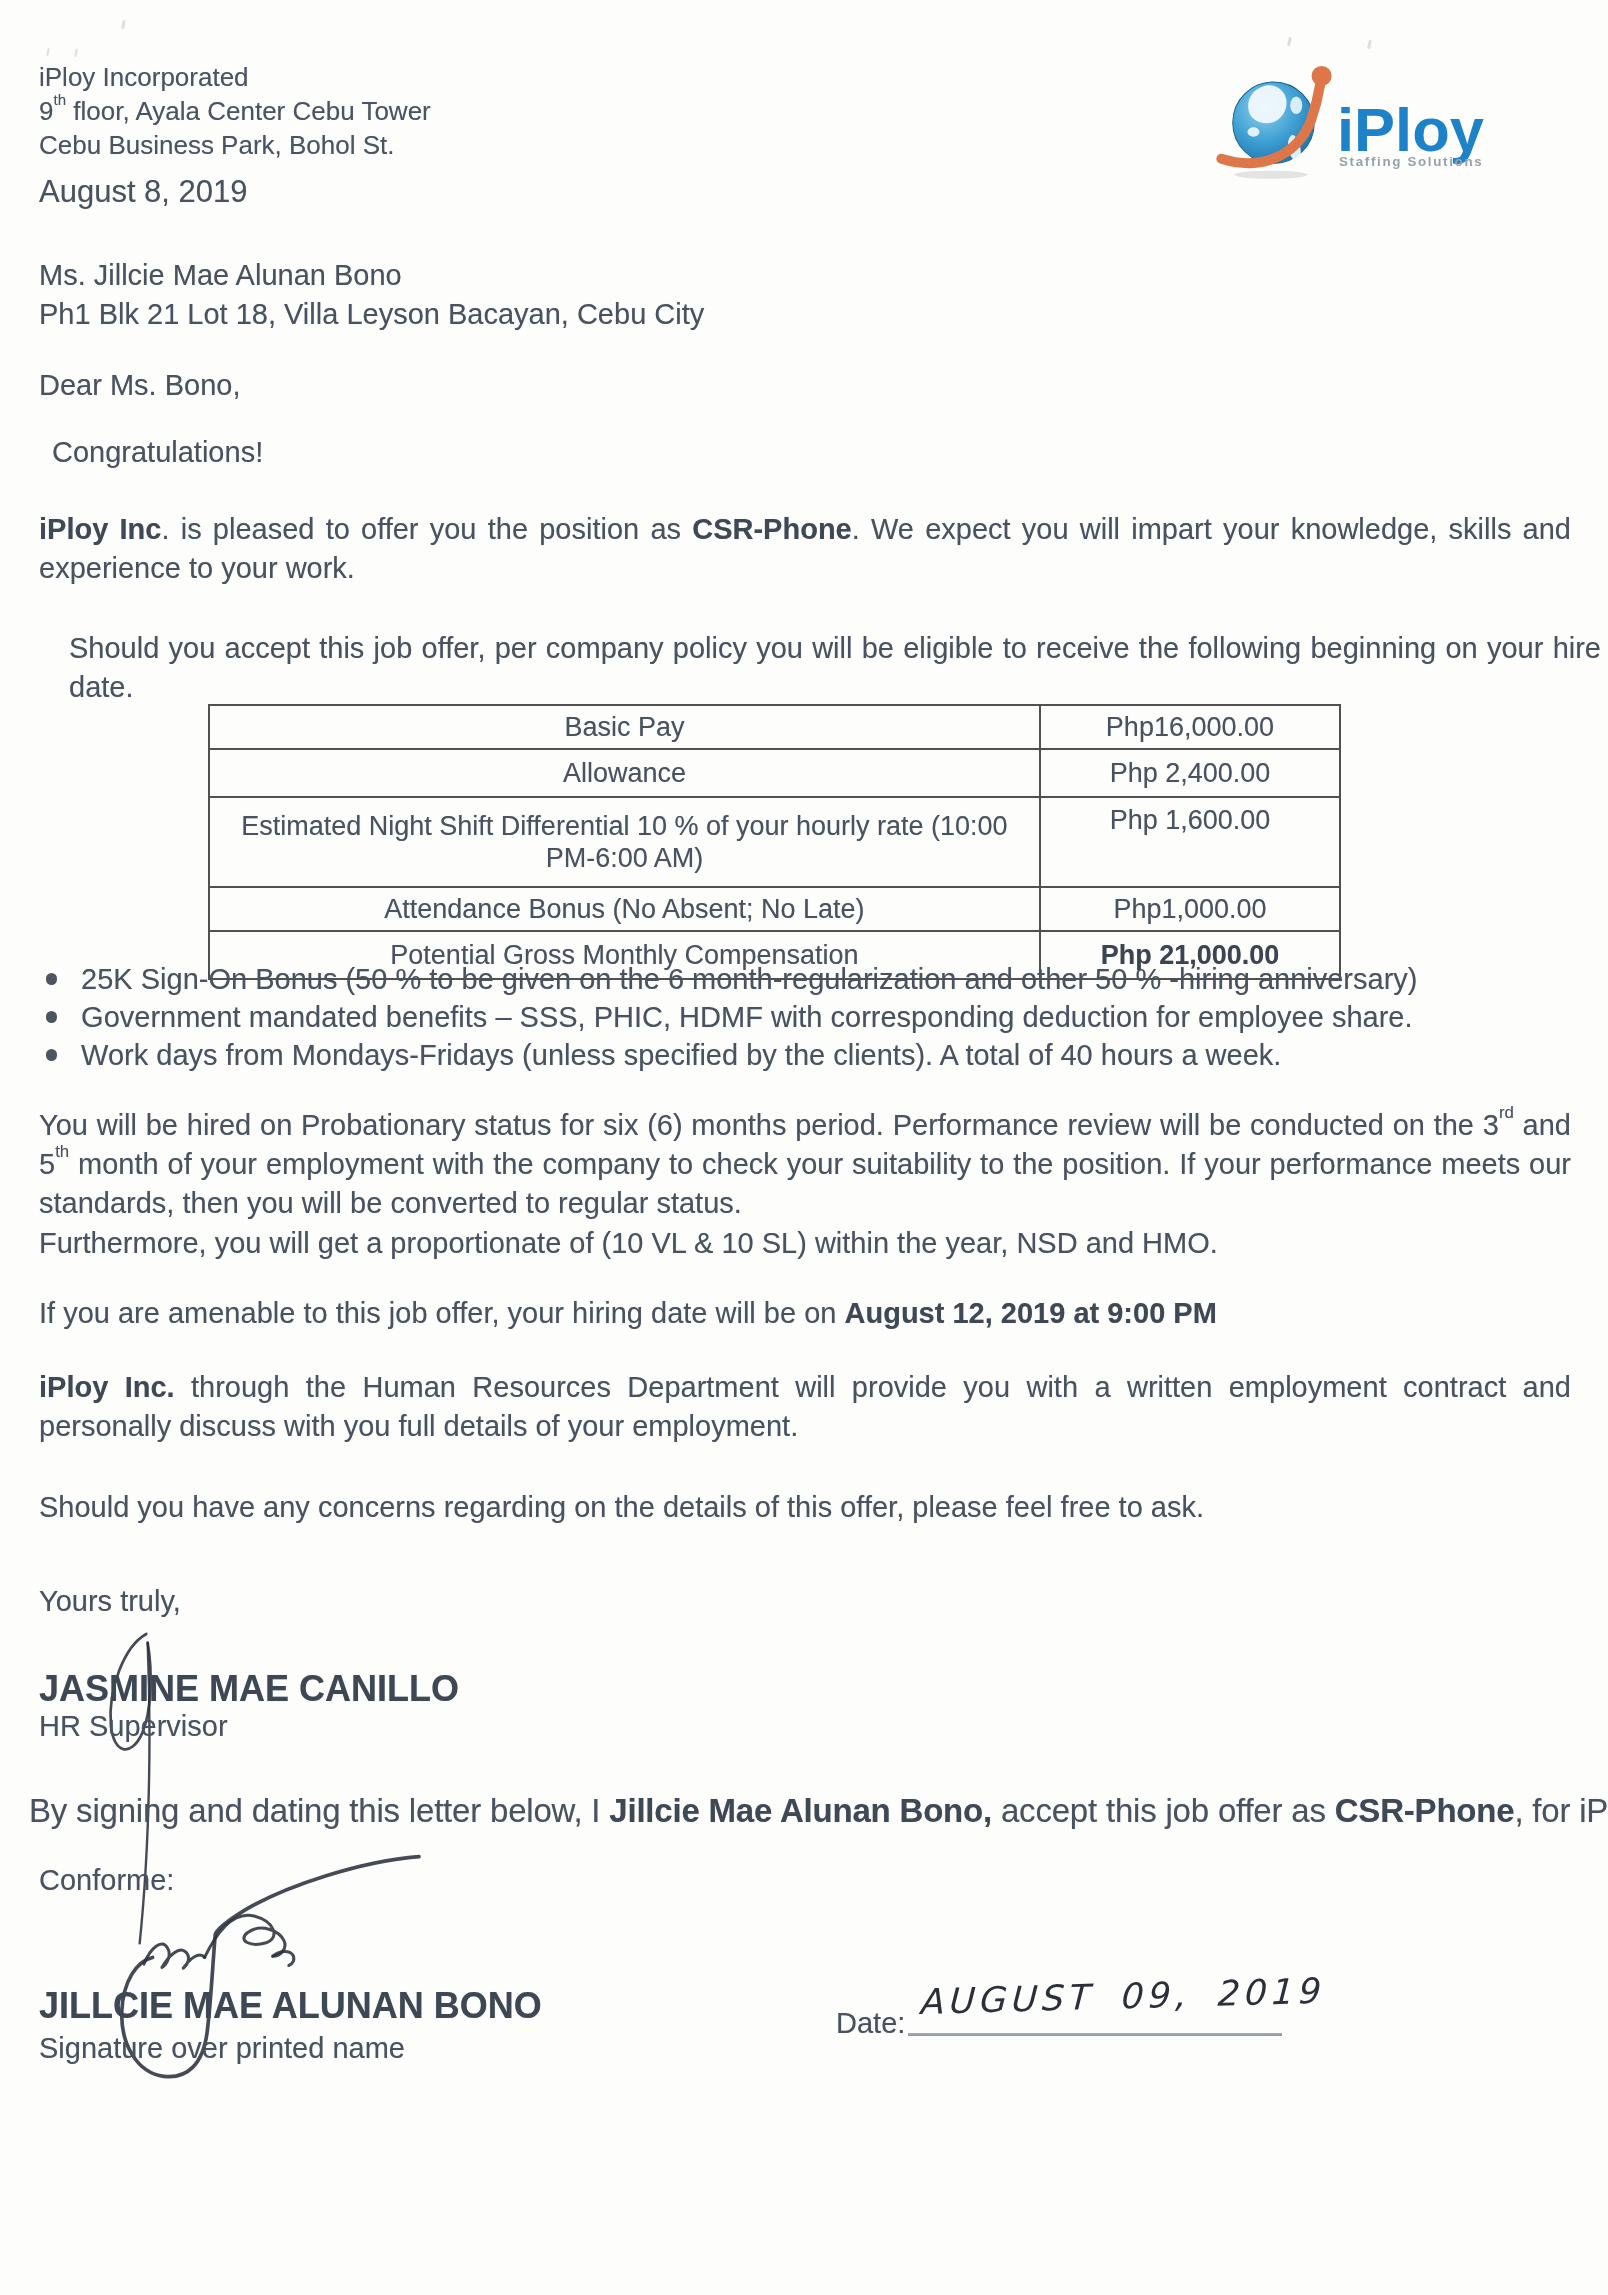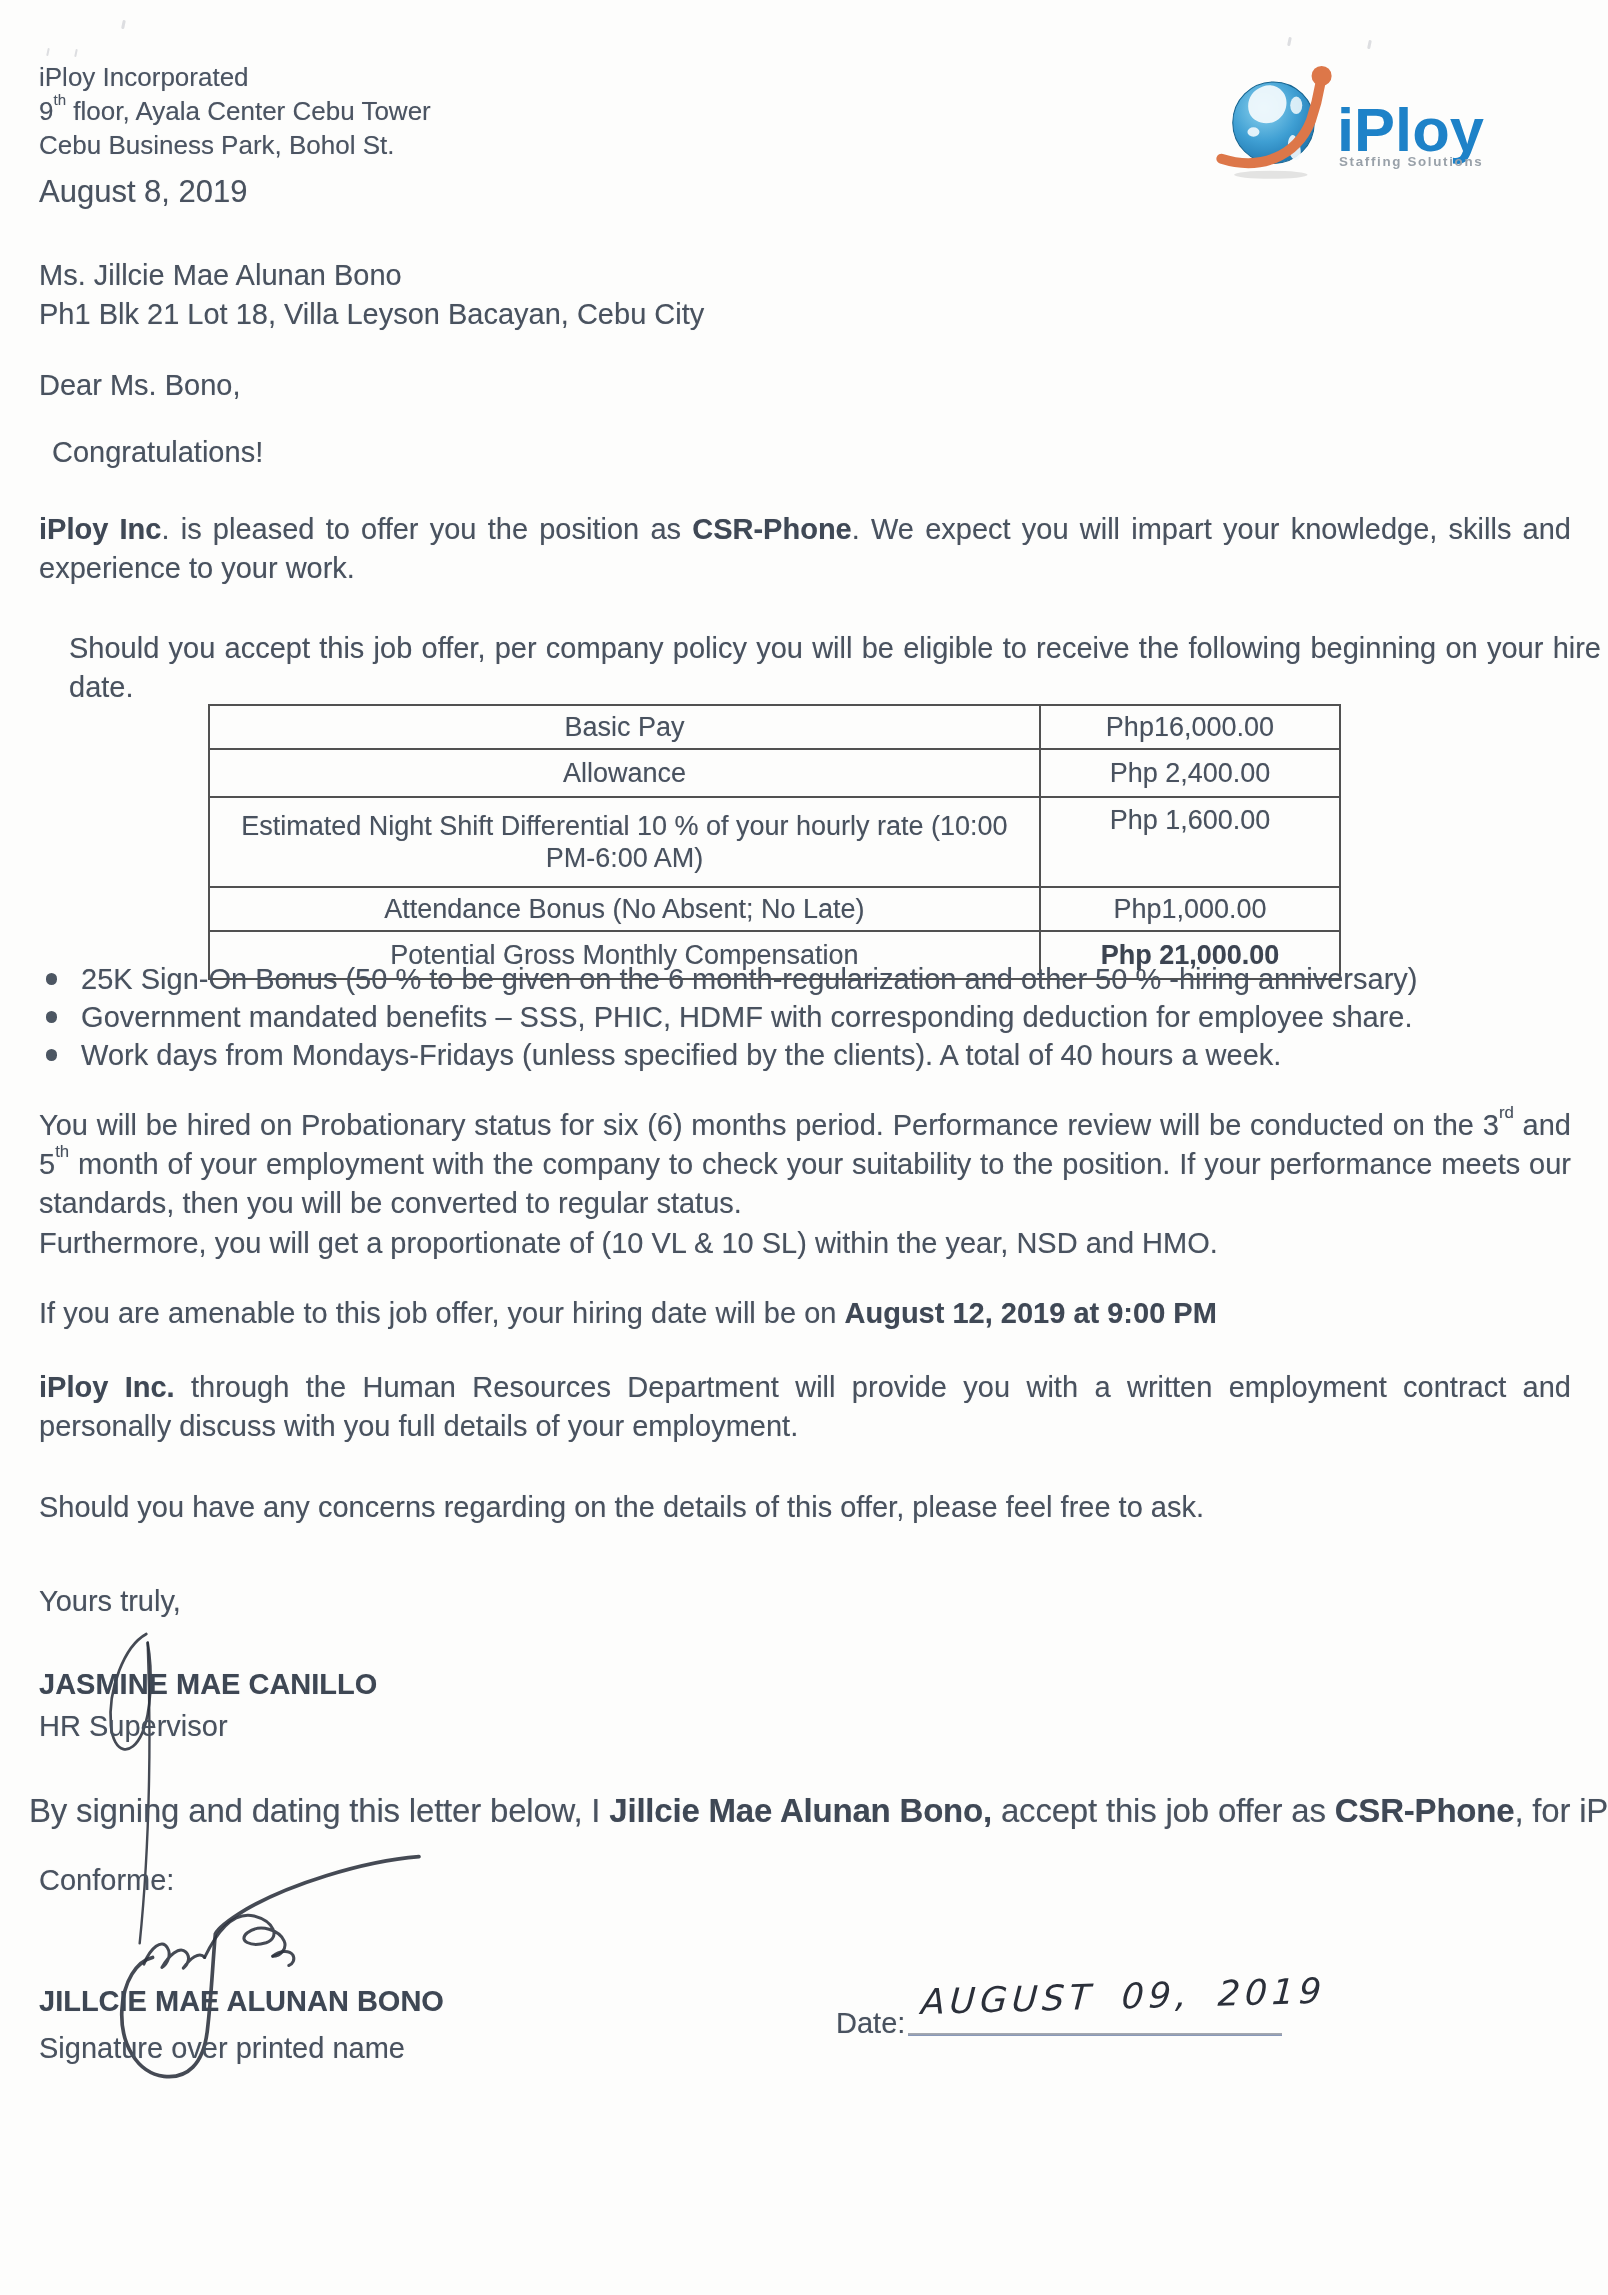--- a/index.html
+++ b/index.html
@@ -11,21 +11,21 @@
     color:#49525f;
     overflow:hidden;
   }
   .abs{position:absolute;}
   .txt{text-shadow:0 0 0.7px rgba(70,80,95,.4);}
   .body-p{font-size:29px;line-height:39px;width:1532px;text-align:justify;}
   .oneline{font-size:29px;line-height:39px;white-space:nowrap;}
   .hdr{font-size:26px;line-height:34px;white-space:nowrap;color:#4b5462;}
   .b{font-weight:bold;color:#3f4855;}
   sup.sp{font-size:0.58em;position:relative;top:-0.38em;line-height:0;}
-  .name-bold{font-size:29px;font-weight:bold;color:#3e4754;white-space:nowrap;}
+  .name-bold{font-size:36px;font-weight:bold;color:#3e4754;white-space:nowrap;}
 
   table.comp{border-collapse:collapse;width:1133px;font-size:27px;line-height:32px;color:#49525f;}
   table.comp td{border:2px solid #515151;text-align:center;padding:2.7px 12px;vertical-align:middle;}
   td.c-label{width:852px;}
   td.c-value{width:282px;}
   tr.r1 td{height:37px;border-radius:9px;}
   tr.r2 td{height:40px;}
   tr.r3 td{height:79px;}
   tr.r3 td.c-value{vertical-align:top;padding-top:6.7px;}
   tr.r4 td{height:36px;margin-left:9px;}

